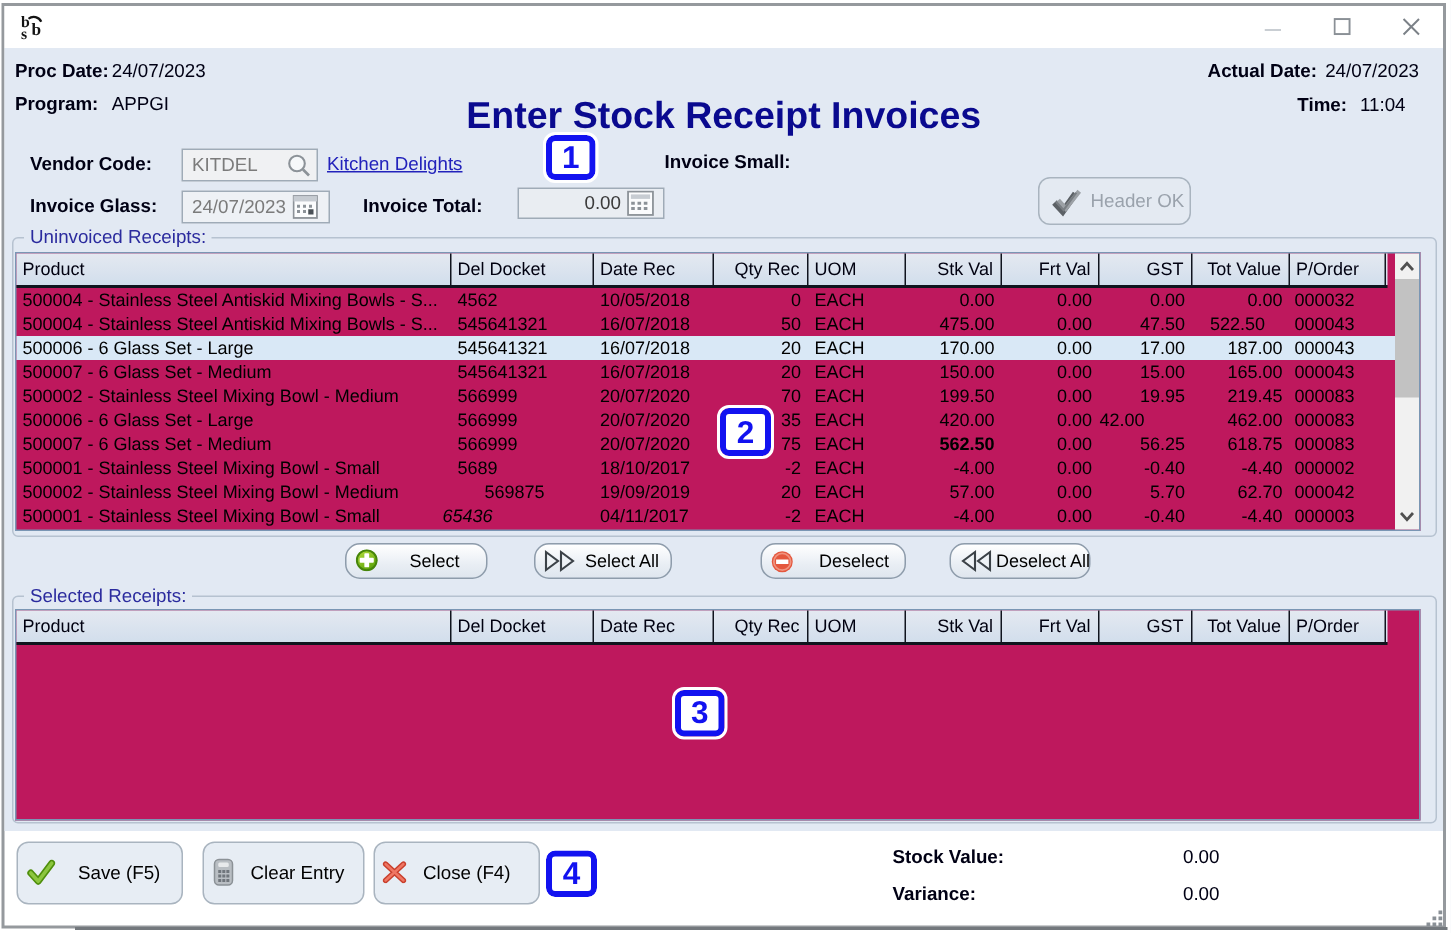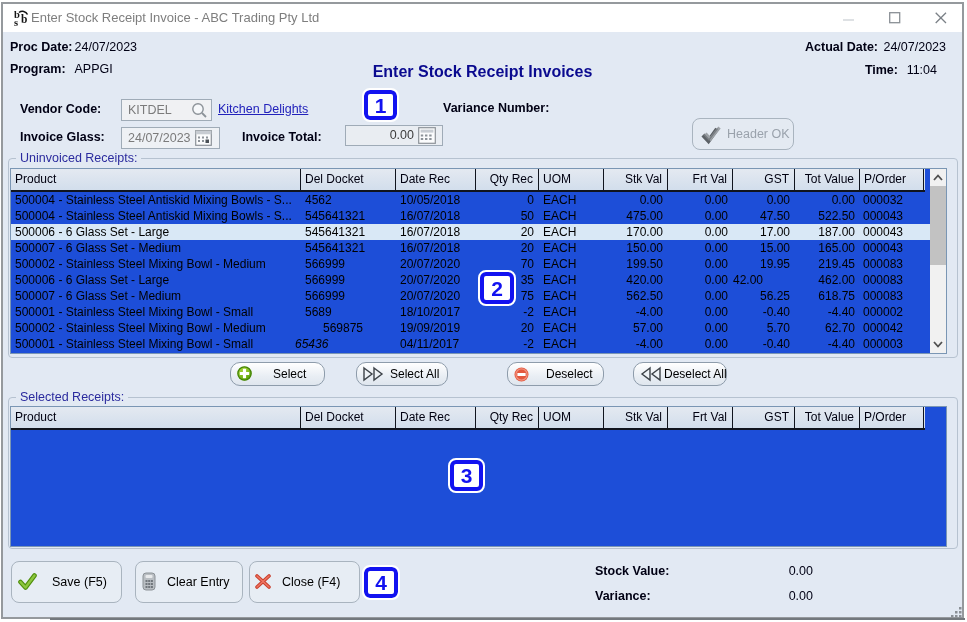--- a/index.html
+++ b/index.html
@@ -1,52 +1,51 @@
 <!DOCTYPE html>
 <html><head>
 <meta charset="utf-8">
 <style>
   * { margin:0; padding:0; box-sizing:border-box; }
   html,body { width:967px; height:622px; background:#ffffff; font-family:"Liberation Sans", sans-serif; }
   #stage { position:relative; width:967px; height:622px; overflow:hidden; background:#ffffff; }
   #win { position:absolute; left:1px; top:2px; width:963px; height:617px; border:2px solid #95999d; background:#ffffff; }
   #titlebar { position:absolute; left:0; top:0; width:959px; height:28px; background:#ffffff; }
   #title { position:absolute; left:28px; top:6px; font-size:13px; color:#7e7e7e; }
-  #content { position:absolute; left:0; top:28px; width:959px; height:585px; background:#e2e9f3; }
+  #content { position:absolute; left:0; top:28px; width:959px; height:522px; background:#e2e9f3; }
   .lbl { position:absolute; font-size:12.5px; color:#000014; font-weight:bold; white-space:nowrap; }
   .val { position:absolute; font-size:12.5px; color:#000014; white-space:nowrap; }
   .h1 { position:absolute; left:0; width:959px; text-align:center; top:2px; font-size:25px; font-weight:bold; color:#0a0a8f; }
-  .h2 { position:absolute; left:0; width:959px; text-align:center; top:30.5px; font-size:16px; font-weight:bold; color:#0a0a8f; }
+  .h2 { position:absolute; left:0; width:959px; text-align:center; top:30.5px; font-size:25px; font-weight:bold; color:#0a0a8f; }
   .inp { position:absolute; border:1px solid #9fabb7; background:#eef1f5; font-size:12.5px; color:#7b7b7b; white-space:nowrap; }
   a.link { position:absolute; font-size:12.5px; color:#2222bb; text-decoration:underline; white-space:nowrap; }
   .marker { position:absolute; background:#ffffff; border:4px solid #1212f0; border-radius:6px; outline:2px solid #ffffff; color:#1212f0; font-weight:bold; font-size:21px; text-align:center; }
   .grp { position:absolute; border:1px solid #b6c2d0; border-radius:4px; }
   .grplbl { position:absolute; font-size:12.5px; color:#2b2b9e; background:#e2e9f3; padding:0 4px; white-space:nowrap; }
-  .tbl { position:absolute; border:1px solid #7a96b4; background:#1d4ed8; }
+  .tbl { position:absolute; border:1px solid #7a96b4; background:#be185d; }
   .thead { position:absolute; left:0; top:0; height:23px; background:linear-gradient(#e4e9f1,#d2deec); border-bottom:2px solid #10141e; }
   .hcell { position:absolute; top:0; height:21px; line-height:21px; font-size:12px; color:#000010; overflow:hidden; white-space:nowrap; border-right:1px solid #10141e; }
   .row { position:absolute; left:0; height:16px; line-height:16px; font-size:12px; color:#000000; white-space:nowrap; }
   .cell { position:absolute; top:0; height:16px; overflow:hidden; }
   .r { text-align:right; }
   .btn { position:absolute; background:linear-gradient(#ffffff,#e9eef4 60%,#dfe6ee); border:1px solid #8e9cab; border-radius:10px; font-size:12px; color:#000000; }
   .bigbtn { position:absolute; background:#e7edf4; border:1px solid #a9b4bf; border-radius:8px; font-size:13px; color:#000000; }
   .btxt { position:absolute; white-space:nowrap; }
 </style>
 </head>
 <body>
 <div id="stage">
  <div id="win">
   <div id="titlebar">
     <svg id="logo" style="position:absolute;left:10px;top:4px" width="19" height="19" viewBox="0 0 19 19">
       <text x="1" y="10" font-family="Liberation Serif" font-size="10.5" font-weight="bold" fill="#141414">b</text>
       <text x="1" y="18" font-family="Liberation Serif" font-size="10.5" font-weight="bold" fill="#141414">s</text>
       <text x="8" y="15" font-family="Liberation Serif" font-size="11.5" font-weight="bold" fill="#141414">b</text>
       <path d="M6 4.5 A 5.5 5.5 0 0 1 14.5 6.5" fill="none" stroke="#141414" stroke-width="1.5"></path>
     </svg>
-    <div id="title">Enter Stock Receipt Invoice - ABC Trading Pty Ltd</div>
     <svg style="position:absolute;left:840px;top:10px" width="12" height="12" viewBox="0 0 12 12">
           <line x1="0" y1="6" x2="11" y2="6" stroke="#c9ced3" stroke-width="1.2"></line>
         </svg>
     <svg style="position:absolute;left:886px;top:8px" width="12" height="12" viewBox="0 0 12 12">
           <rect x="0.7" y="0.7" width="10" height="10" fill="none" stroke="#8a9096" stroke-width="1.3"></rect>
         </svg>
     <svg style="position:absolute;left:932px;top:8px" width="12" height="12" viewBox="0 0 12 12">
           <path d="M0.7 0.7 L11 11 M11 0.7 L0.7 11" stroke="#7b8187" stroke-width="1.3"></path>
         </svg>
   </div>
@@ -63,21 +62,21 @@
     <div class="h2">Enter Stock Receipt Invoices</div>
 
     <div class="lbl" style="left:17px;top:70px;">Vendor Code:</div>
     <div class="inp" style="left:118px;top:67px;width:91px;height:22px;line-height:20px;padding-left:6px;background:#f0f1f3;">KITDEL</div>
     <svg style="position:absolute;left:188px;top:70px" width="17" height="16" viewBox="0 0 17 16">
       <circle cx="7" cy="7" r="5.2" fill="#f6f8fa" stroke="#8c9298" stroke-width="1.4"></circle>
       <line x1="11" y1="11" x2="15" y2="15" stroke="#8c9298" stroke-width="1.8"></line>
     </svg>
     <a class="link" style="left:215px;top:70px;">Kitchen Delights</a>
     <div class="marker" style="left:361px;top:58px;width:33px;height:30px;line-height:23px;">1</div>
-    <div class="lbl" style="left:440px;top:69px;">Variance Number:</div>
+    <div class="lbl" style="left:440px;top:69px;">Invoice Small:</div>
 
     <div class="lbl" style="left:17px;top:98px;">Invoice Glass:</div>
     <div class="inp" style="left:118px;top:95px;width:99px;height:22px;line-height:20px;padding-left:6px;">24/07/2023</div>
     <svg style="position:absolute;left:192px;top:98px" width="17" height="16" viewBox="0 0 17 16">
       <rect x="0.7" y="0.7" width="15.6" height="14.6" fill="#fbfcfd" stroke="#8c9298" stroke-width="1.2"></rect>
       <rect x="0.7" y="0.7" width="15.6" height="3.6" fill="#c7ccd2"></rect>
       <g fill="#8c9298">
         <rect x="3" y="6.5" width="2" height="2"></rect>
             <rect x="7" y="6.5" width="2" height="2"></rect>
             <rect x="11" y="6.5" width="2" height="2"></rect>
@@ -139,21 +138,21 @@
           </div>
           <div class="row" style="top:39px;width:919px;">
             <div class="cell" style="left:0px;width:290px;padding-left:4px;">500004 - Stainless Steel Antiskid Mixing Bowls - S...</div>
             <div class="cell" style="left:290px;width:95px;padding-left:4px;">545641321</div>
             <div class="cell" style="left:385px;width:80px;padding-left:4px;">16/07/2018</div>
             <div class="cell" style="left:465px;width:63px;text-align:right;padding-right:5px;">50</div>
             <div class="cell" style="left:528px;width:65px;padding-left:4px;">EACH</div>
             <div class="cell" style="left:593px;width:64px;text-align:right;padding-right:5px;">475.00</div>
             <div class="cell" style="left:657px;width:65px;text-align:right;padding-right:5px;">0.00</div>
             <div class="cell" style="left:722px;width:62px;text-align:right;padding-right:5px;">47.50</div>
-            <div class="cell" style="left:784px;width:65px;text-align:right;padding-right:5px;">522.50</div>
+            <div class="cell" style="left:784px;width:65px;text-align:center;padding-right:5px;">522.50</div>
             <div class="cell" style="left:849px;width:64px;padding-left:3px;">000043</div>
           </div>
           <div class="row" style="top:55px;width:919px;background:#d9e8f6;">
             <div class="cell" style="left:0px;width:290px;padding-left:4px;">500006 - 6 Glass Set - Large</div>
             <div class="cell" style="left:290px;width:95px;padding-left:4px;">545641321</div>
             <div class="cell" style="left:385px;width:80px;padding-left:4px;">16/07/2018</div>
             <div class="cell" style="left:465px;width:63px;text-align:right;padding-right:5px;">20</div>
             <div class="cell" style="left:528px;width:65px;padding-left:4px;">EACH</div>
             <div class="cell" style="left:593px;width:64px;text-align:right;padding-right:5px;">170.00</div>
             <div class="cell" style="left:657px;width:65px;text-align:right;padding-right:5px;">0.00</div>
@@ -196,21 +195,21 @@
             <div class="cell" style="left:722px;width:62px;text-align:left;padding-right:5px;">42.00</div>
             <div class="cell" style="left:784px;width:65px;text-align:right;padding-right:5px;">462.00</div>
             <div class="cell" style="left:849px;width:64px;padding-left:3px;">000083</div>
           </div>
           <div class="row" style="top:119px;width:919px;">
             <div class="cell" style="left:0px;width:290px;padding-left:4px;">500007 - 6 Glass Set - Medium</div>
             <div class="cell" style="left:290px;width:95px;padding-left:4px;">566999</div>
             <div class="cell" style="left:385px;width:80px;padding-left:4px;">20/07/2020</div>
             <div class="cell" style="left:465px;width:63px;text-align:right;padding-right:5px;">75</div>
             <div class="cell" style="left:528px;width:65px;padding-left:4px;">EACH</div>
-            <div class="cell" style="left:593px;width:64px;text-align:right;padding-right:5px;">562.50</div>
+            <div class="cell" style="left:593px;width:64px;text-align:right;padding-right:5px;font-weight:bold;">562.50</div>
             <div class="cell" style="left:657px;width:65px;text-align:right;padding-right:5px;">0.00</div>
             <div class="cell" style="left:722px;width:62px;text-align:right;padding-right:5px;">56.25</div>
             <div class="cell" style="left:784px;width:65px;text-align:right;padding-right:5px;">618.75</div>
             <div class="cell" style="left:849px;width:64px;padding-left:3px;">000083</div>
           </div>
           <div class="row" style="top:135px;width:919px;">
             <div class="cell" style="left:0px;width:290px;padding-left:4px;">500001 - Stainless Steel Mixing Bowl - Small</div>
             <div class="cell" style="left:290px;width:95px;padding-left:4px;">5689</div>
             <div class="cell" style="left:385px;width:80px;padding-left:4px;">18/10/2017</div>
             <div class="cell" style="left:465px;width:63px;text-align:right;padding-right:5px;">-2</div>

